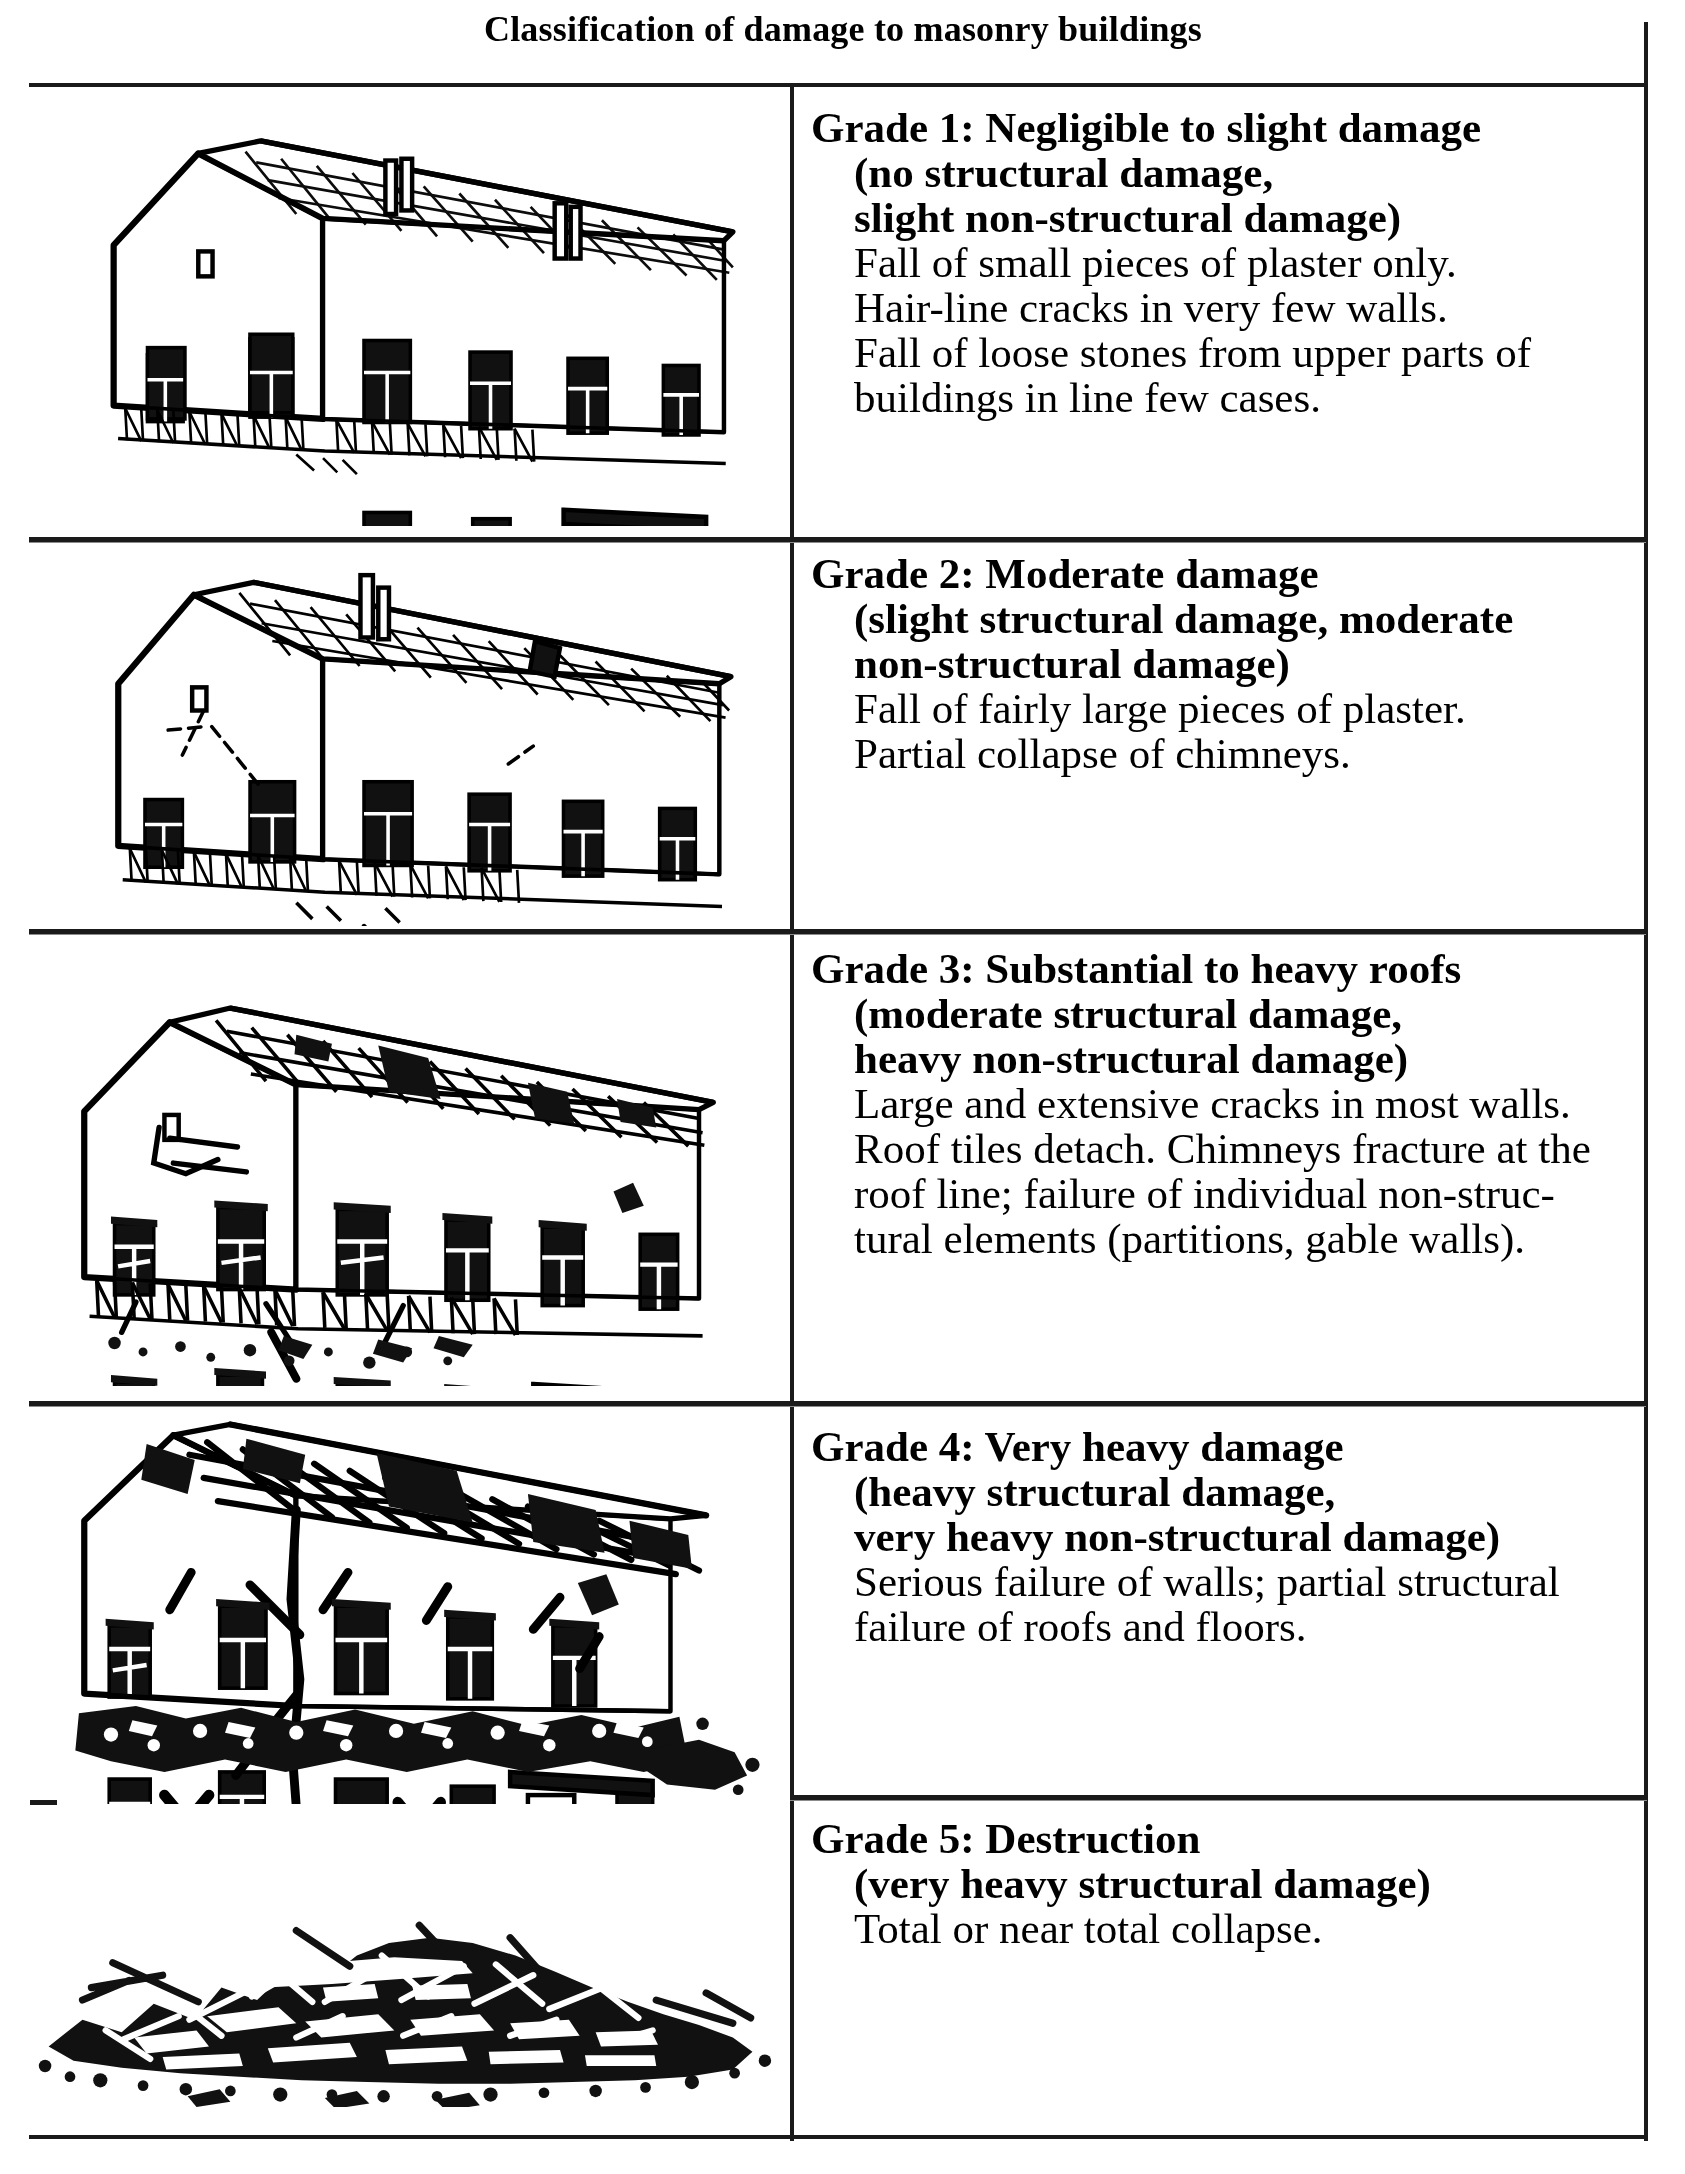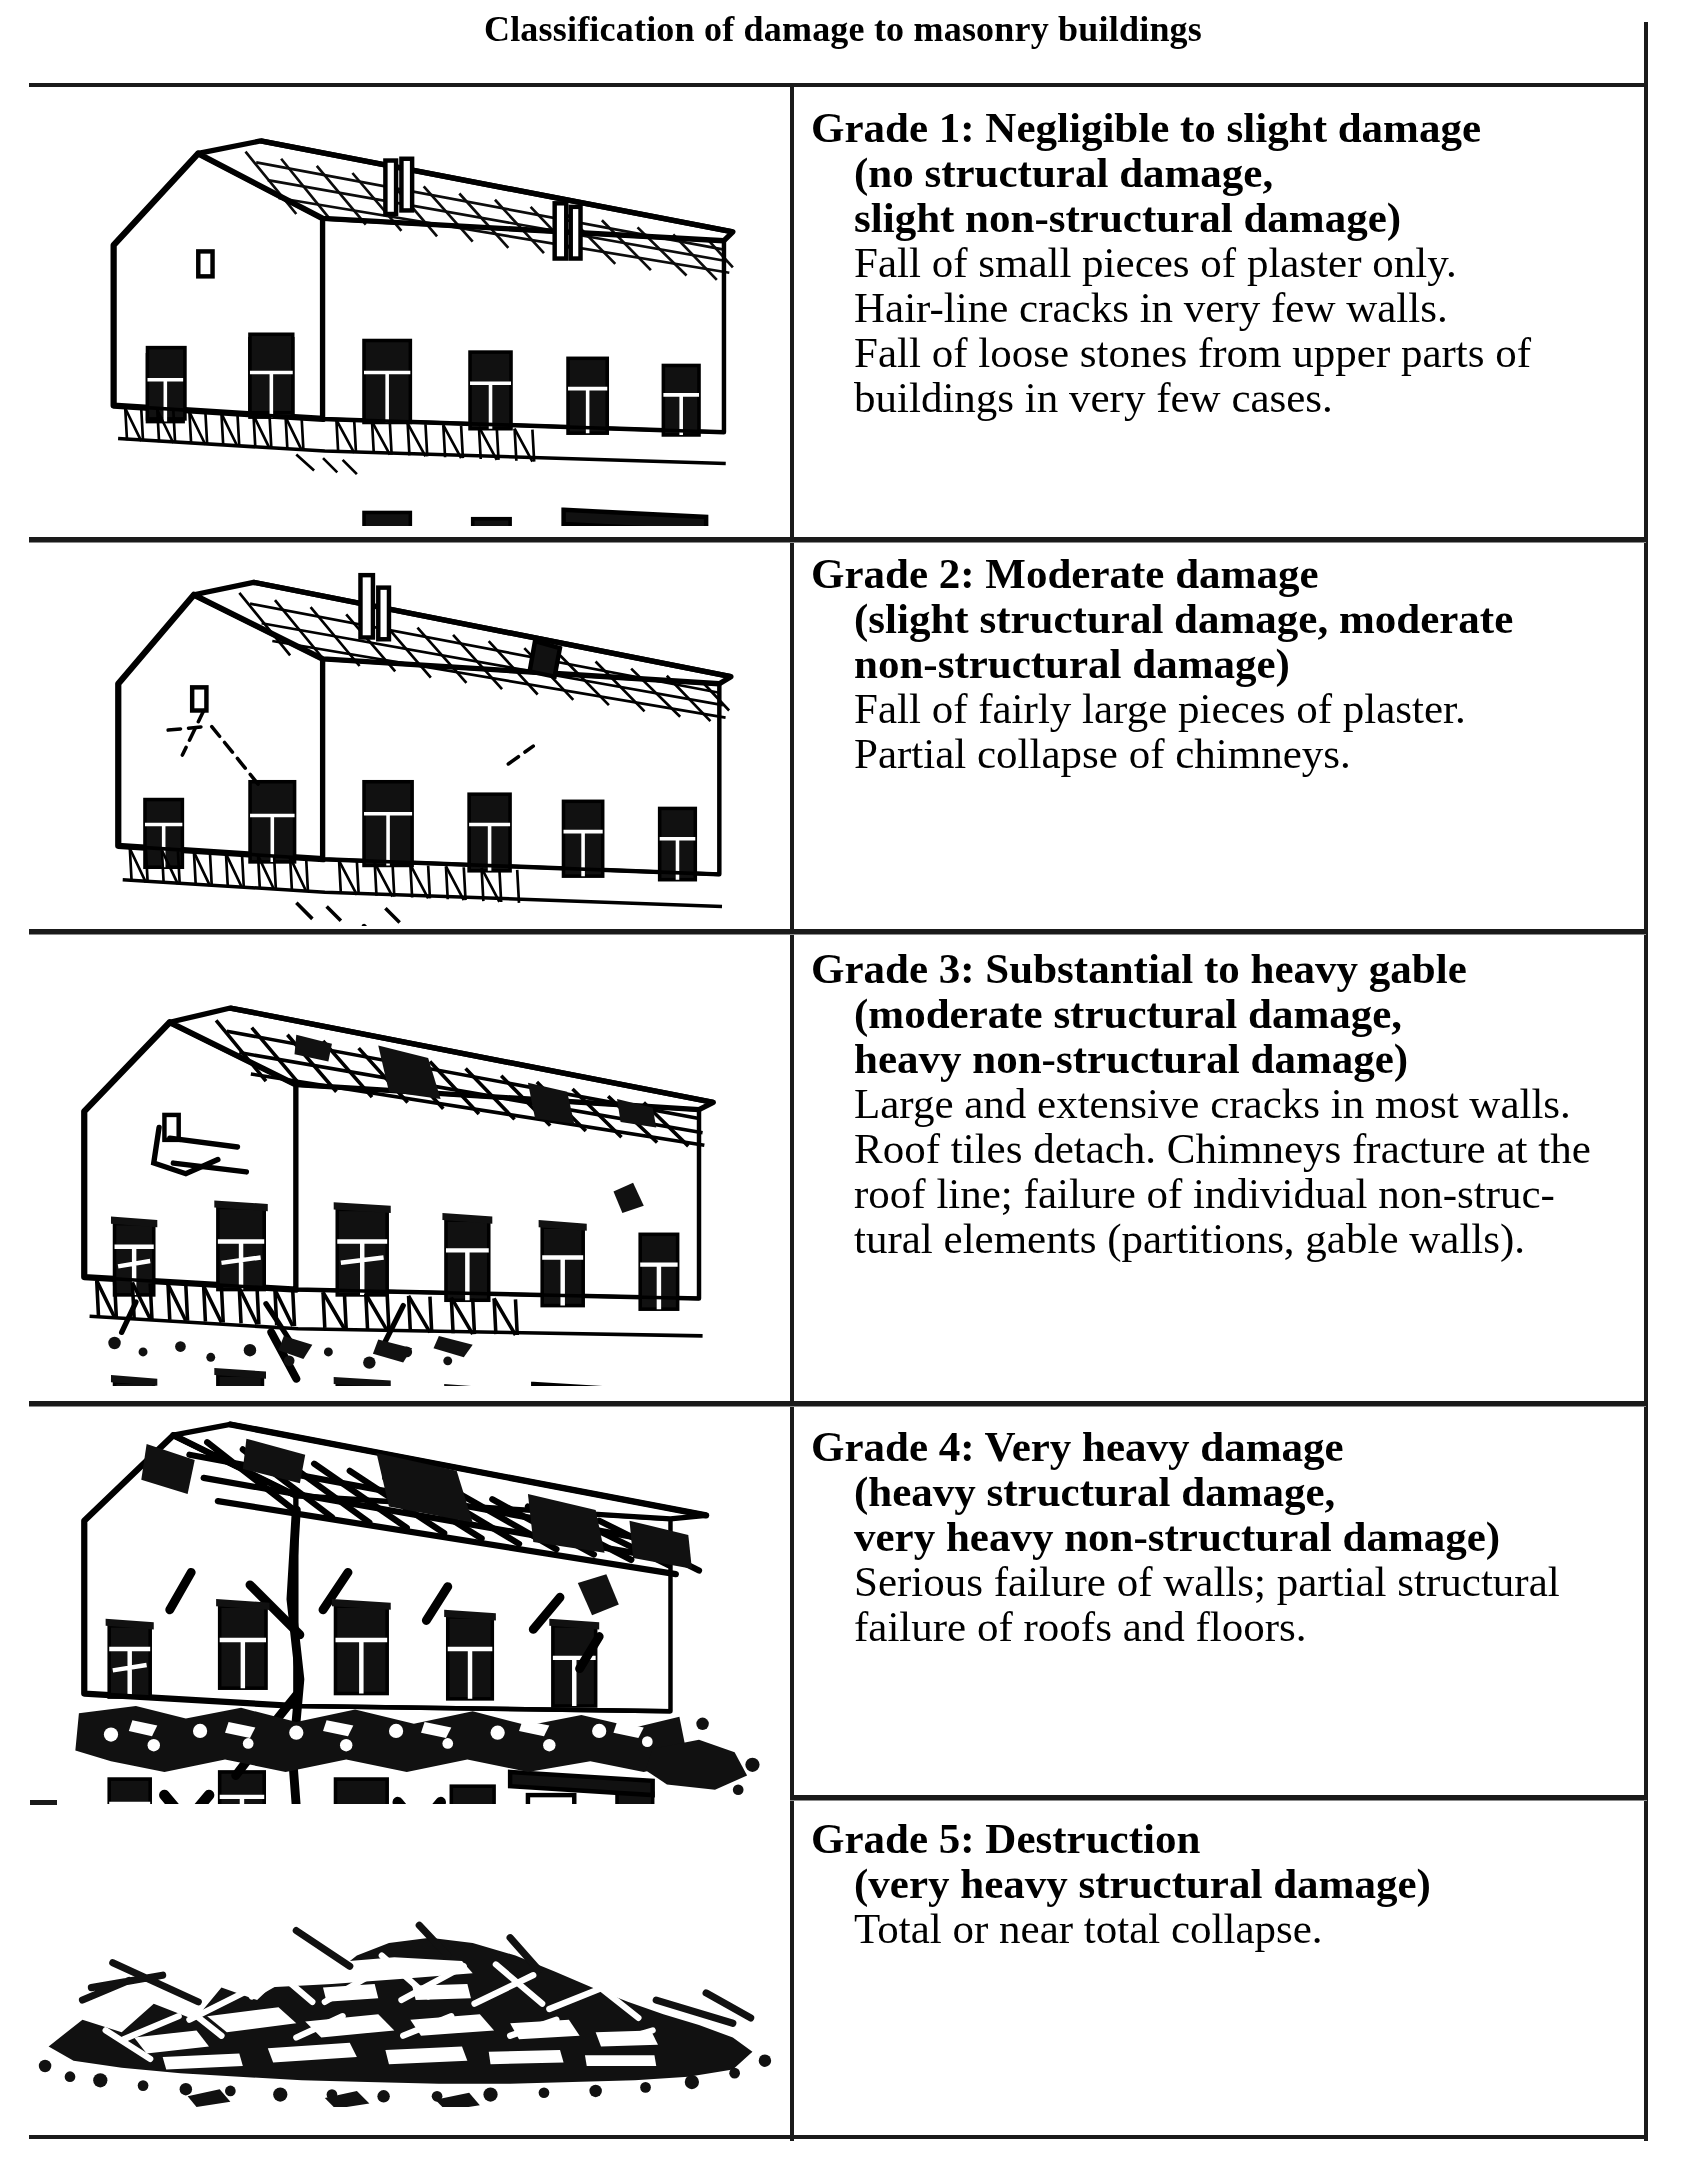--- a/index.html
+++ b/index.html
@@ -214,21 +214,21 @@
   </svg>
 </div>
 
 <div class="text-cell" style="top:105px;">
   <div class="line head">Grade 1:  Negligible to slight damage</div>
   <div class="line paren">(no structural damage,</div>
   <div class="line paren">slight non-structural damage)</div>
   <div class="line body">Fall of small pieces of plaster only.</div>
   <div class="line body">Hair-line cracks in very few walls.</div>
   <div class="line body">Fall of loose stones from upper parts of</div>
-  <div class="line body">buildings in very few cases.</div>
+  <div class="line body">buildings in line few cases.</div>
 </div>
 
 <div class="art-cell" style="top:552px; height:374px;">
   <svg width="760" height="374" viewBox="0 0 853 420">
     <g fill="none" stroke="#000" stroke-width="5" stroke-linejoin="round">
       <path d="M100,148 L185,48 L330,120 L330,345 L100,330 Z" fill="#fff" stroke-width="7"></path>
       <path d="M330,120 L775,148 L775,362 L330,345 Z" fill="#fff" stroke-width="5"></path>
       <path d="M185,48 L252,34 L788,140 L775,148 L330,120 Z" fill="#fff" stroke-width="6"></path>
       <path d="M252,34 L788,140" stroke-width="6"></path>
     </g>
@@ -419,21 +419,21 @@
       <circle cx="424" cy="452" r="6"></circle>
         <circle cx="470" cy="462" r="5"></circle>
       <path d="M286,434 L318,444 L308,460 L280,450 Z"></path>
       <path d="M392,438 L430,448 L420,464 L386,454 Z"></path>
       <path d="M460,434 L498,444 L488,458 L454,448 Z"></path>
     </g>
   </svg>
 </div>
 
 <div class="text-cell" style="top:946px;">
-  <div class="line head">Grade 3:  Substantial to heavy gable</div>
+  <div class="line head">Grade 3:  Substantial to heavy roofs</div>
   <div class="line paren">(moderate structural damage,</div>
   <div class="line paren">heavy non-structural damage)</div>
   <div class="line body">Large and extensive cracks in most walls.</div>
   <div class="line body">Roof tiles detach. Chimneys fracture at the</div>
   <div class="line body">roof line; failure of individual non-struc-</div>
   <div class="line body">tural elements (partitions, gable walls).</div>
 </div>
 
 <div class="art-cell" style="top:1412px; height:392px;">
   <svg width="760" height="392" viewBox="0 0 853 440">

